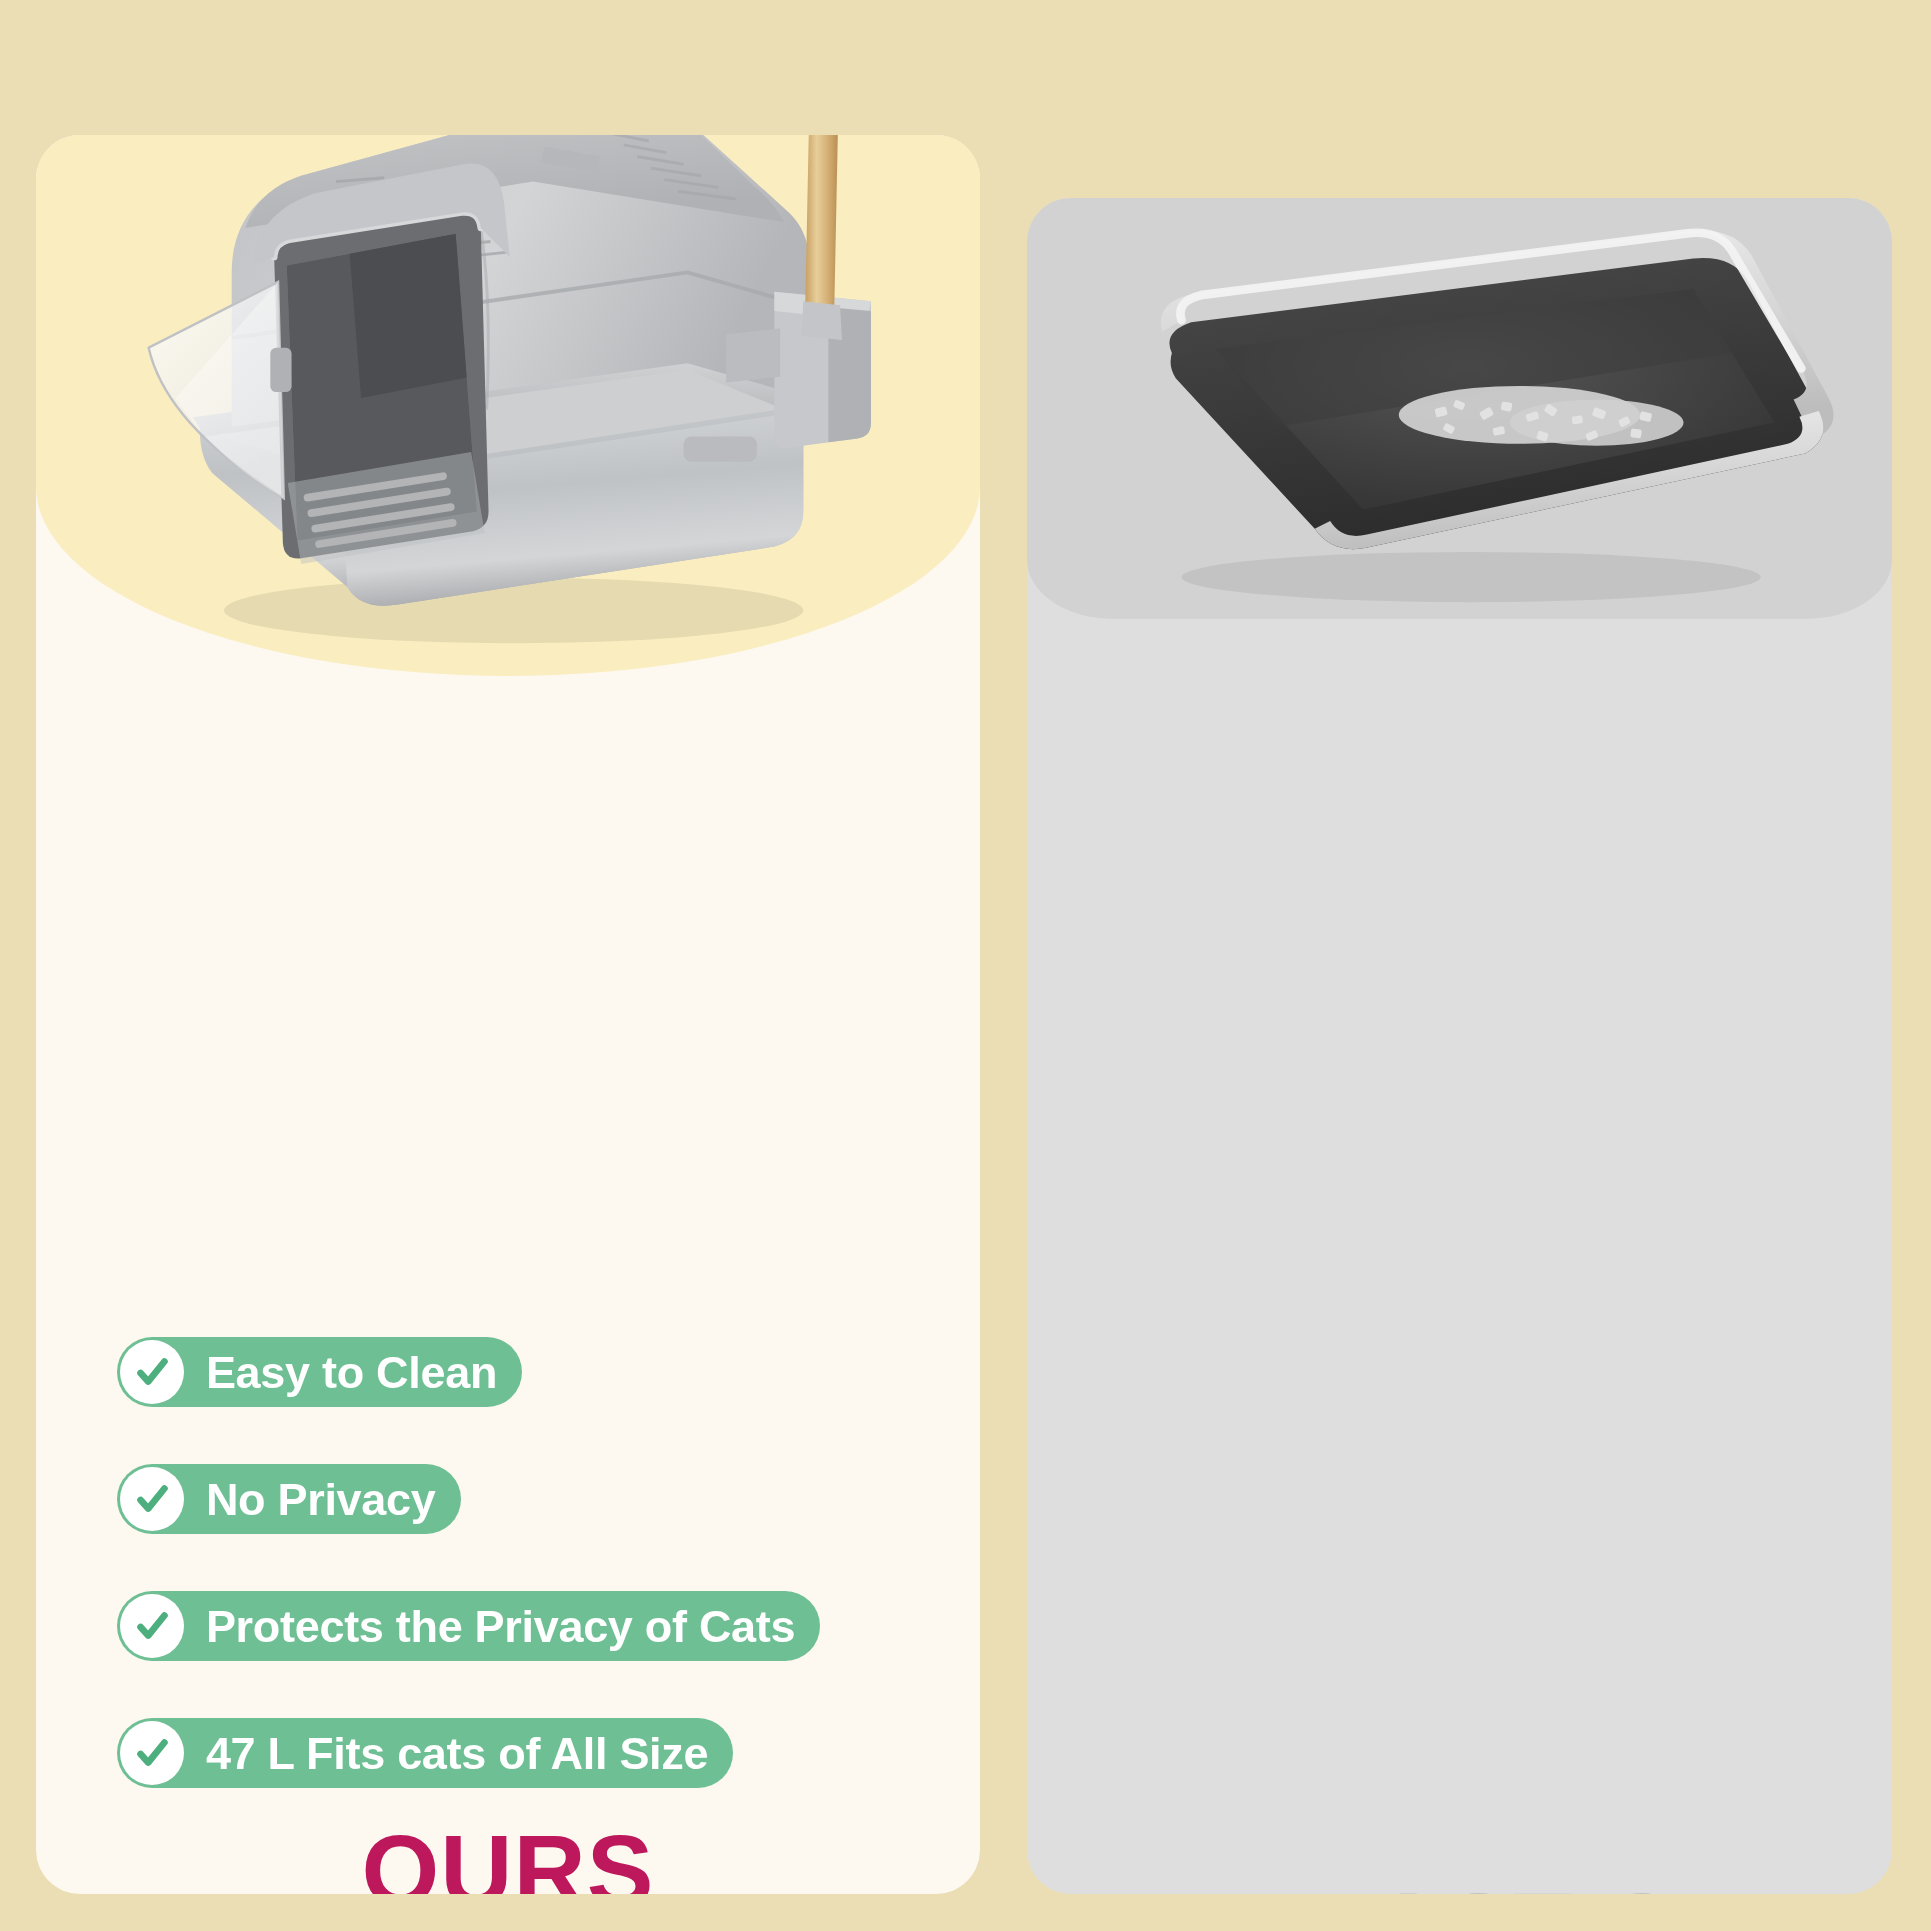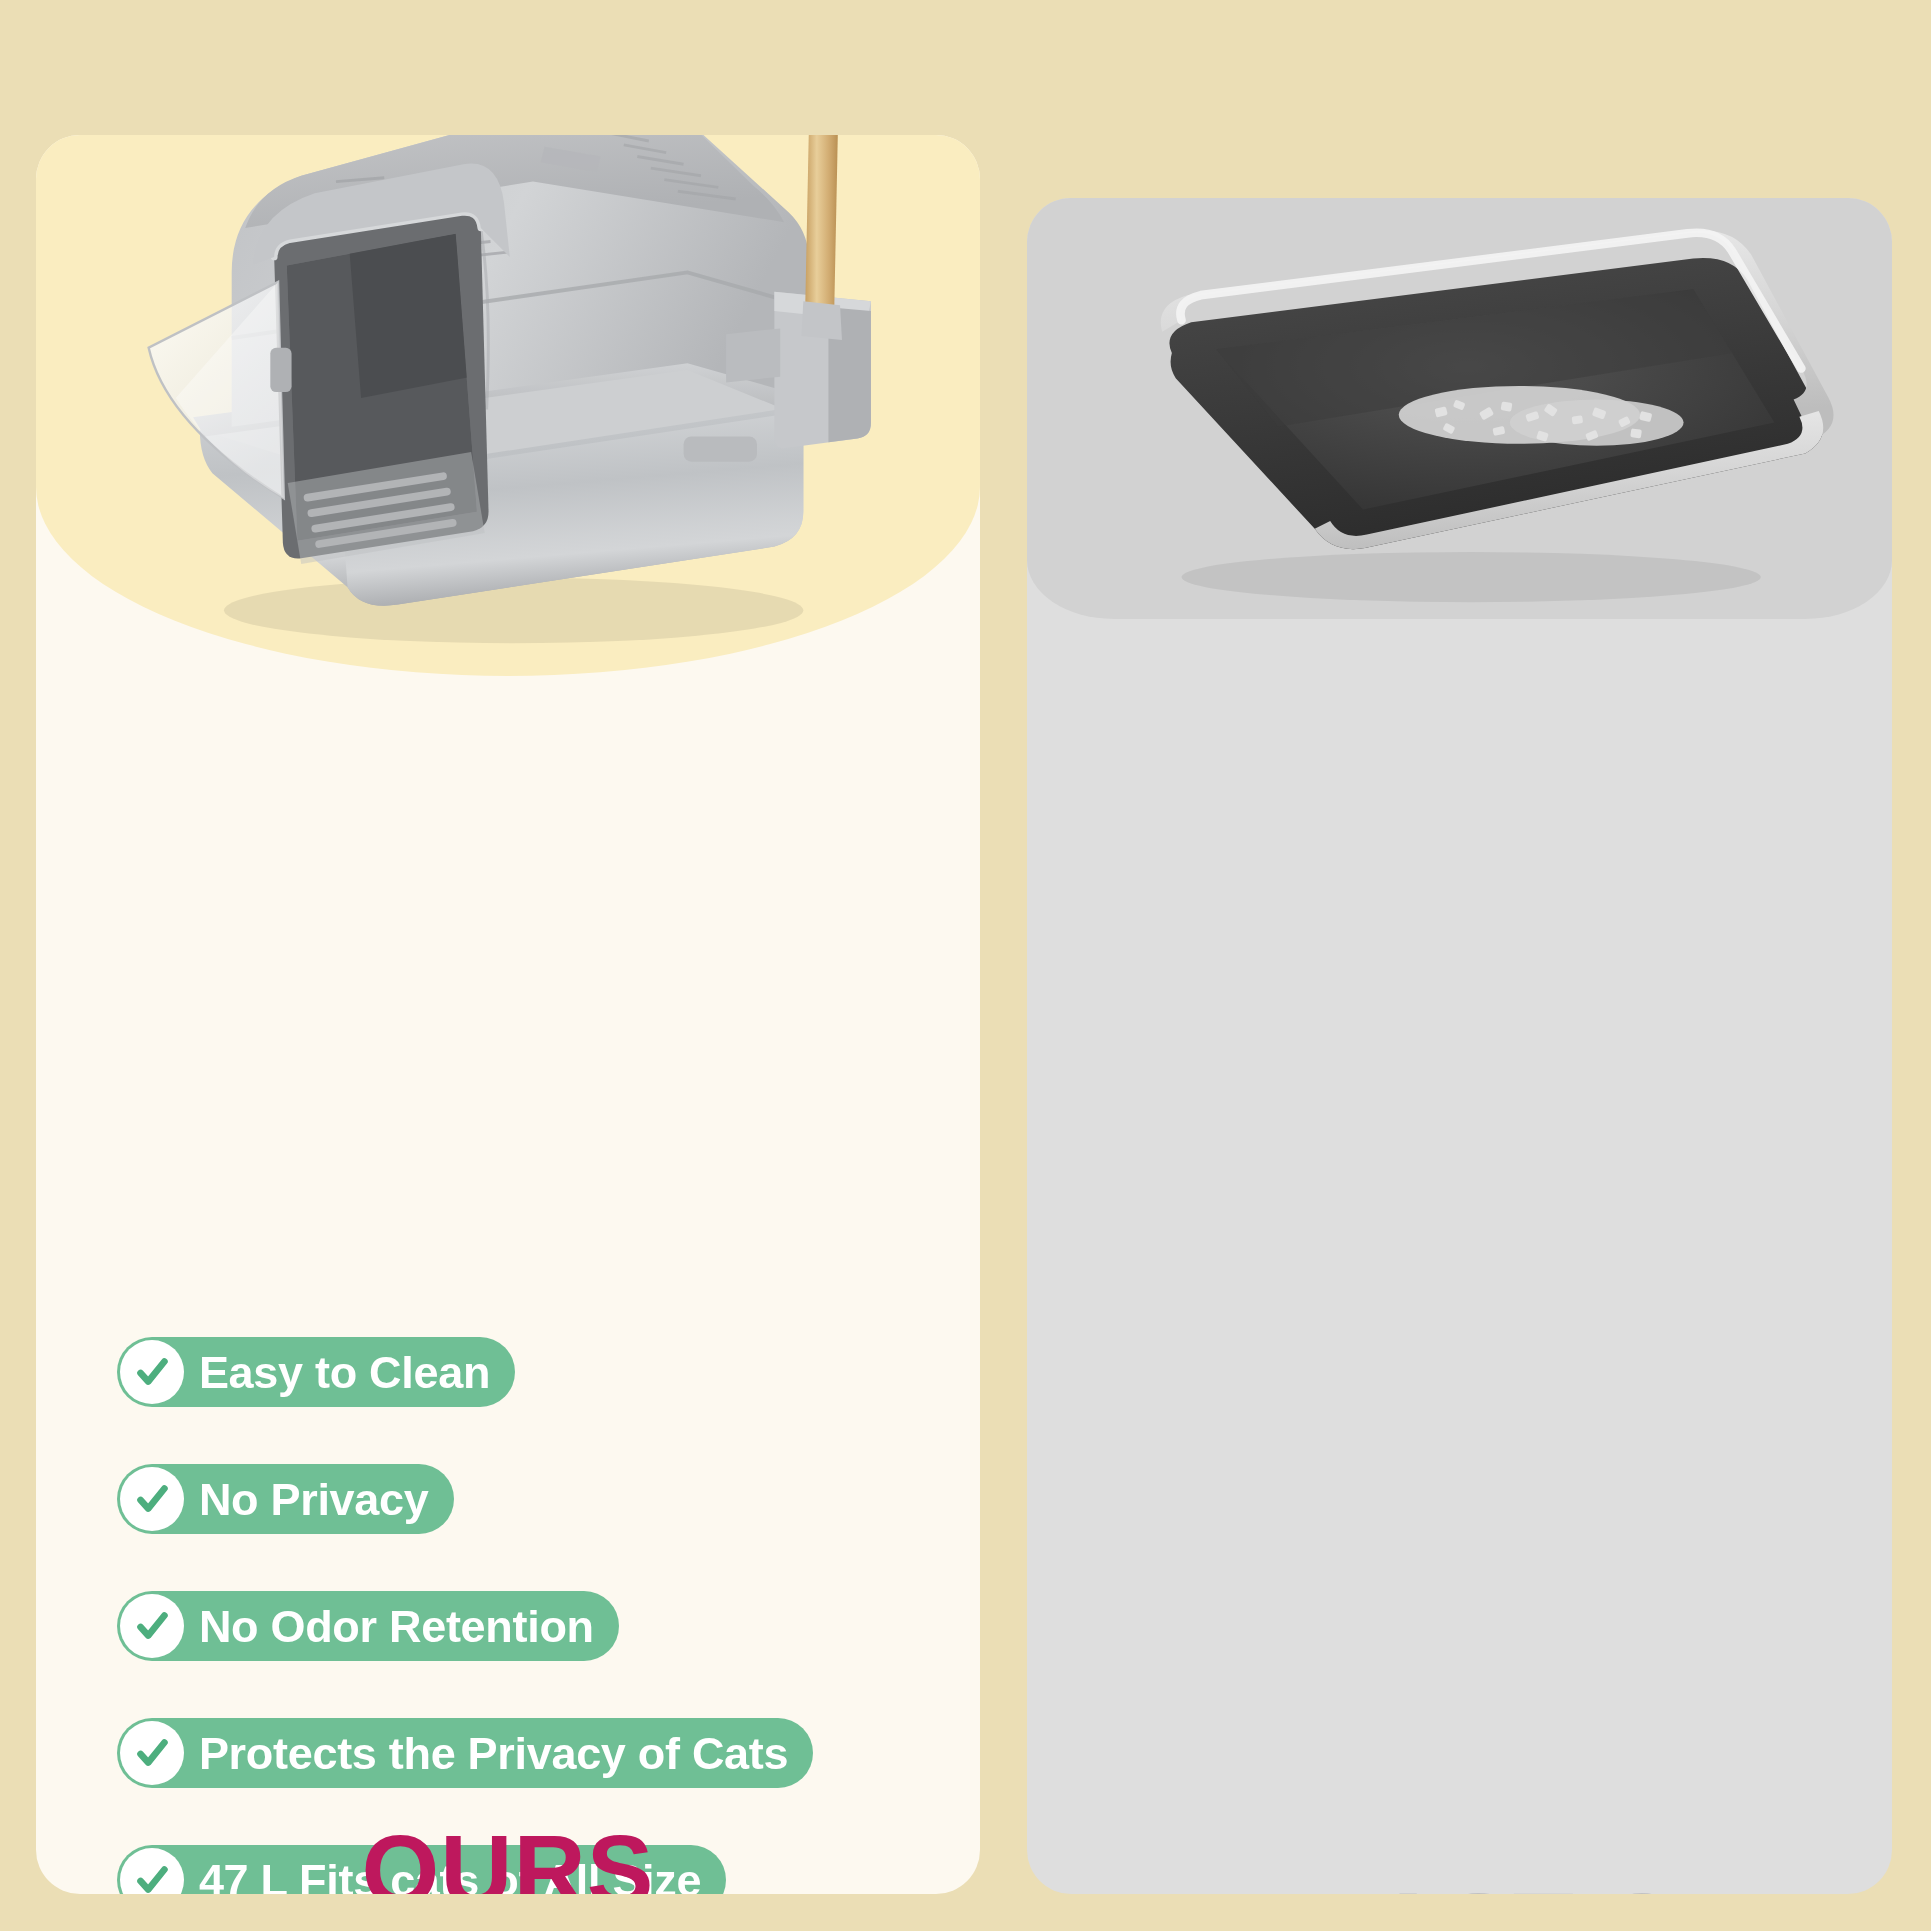--- a/index.html
+++ b/index.html
@@ -49,21 +49,21 @@
   .badge {
     width:64px; height:64px; border-radius:50%;
     background:#FFFFFF; flex:0 0 64px;
     margin-left:2.9px;
     display:flex; align-items:center; justify-content:center;
   }
   .badge svg { display:block; }
 
   .pill-label {
     font-size:45px; font-weight:bold; letter-spacing:-0.3px;
-    white-space:nowrap; padding-left:15px; line-height:1;
+    white-space:nowrap; padding-left:22px; line-height:1;
   }
   .label-good { color:#FFFFFF; }
 
   
   .brand {
     position:absolute; font-size:100px; font-weight:bold;
     letter-spacing:1px; line-height:1;
   }
   .brand-ours    { left:0; top:1685px; width:944px; text-align:center; color:#be185d; }
   .brand-plastic { left:0; top:1680px; width:865px; text-align:center; color:#C2C2C2; }
@@ -204,28 +204,20 @@
 
       <div class="pill pill-good">
         <span class="badge">
           <svg width="42" height="42" viewBox="0 0 44 44">
             <path d="M10 23 L18 32 L35 11" fill="none" stroke="#4DAE7E" stroke-width="7" stroke-linecap="round" stroke-linejoin="round"></path>
           </svg>
         </span>
         <span class="pill-label label-good">No Privacy</span>
       </div>
 
-      <div class="pill pill-good">
-        <span class="badge">
-          <svg width="42" height="42" viewBox="0 0 44 44">
-            <path d="M10 23 L18 32 L35 11" fill="none" stroke="#4DAE7E" stroke-width="7" stroke-linecap="round" stroke-linejoin="round"></path>
-          </svg>
-        </span>
-        <span class="pill-label label-good">No Odor Retention</span>
-      </div>
 
       <div class="pill pill-good">
         <span class="badge">
           <svg width="42" height="42" viewBox="0 0 44 44">
             <path d="M10 23 L18 32 L35 11" fill="none" stroke="#4DAE7E" stroke-width="7" stroke-linecap="round" stroke-linejoin="round"></path>
           </svg>
         </span>
         <span class="pill-label label-good">Protects the Privacy of Cats</span>
       </div>
 

